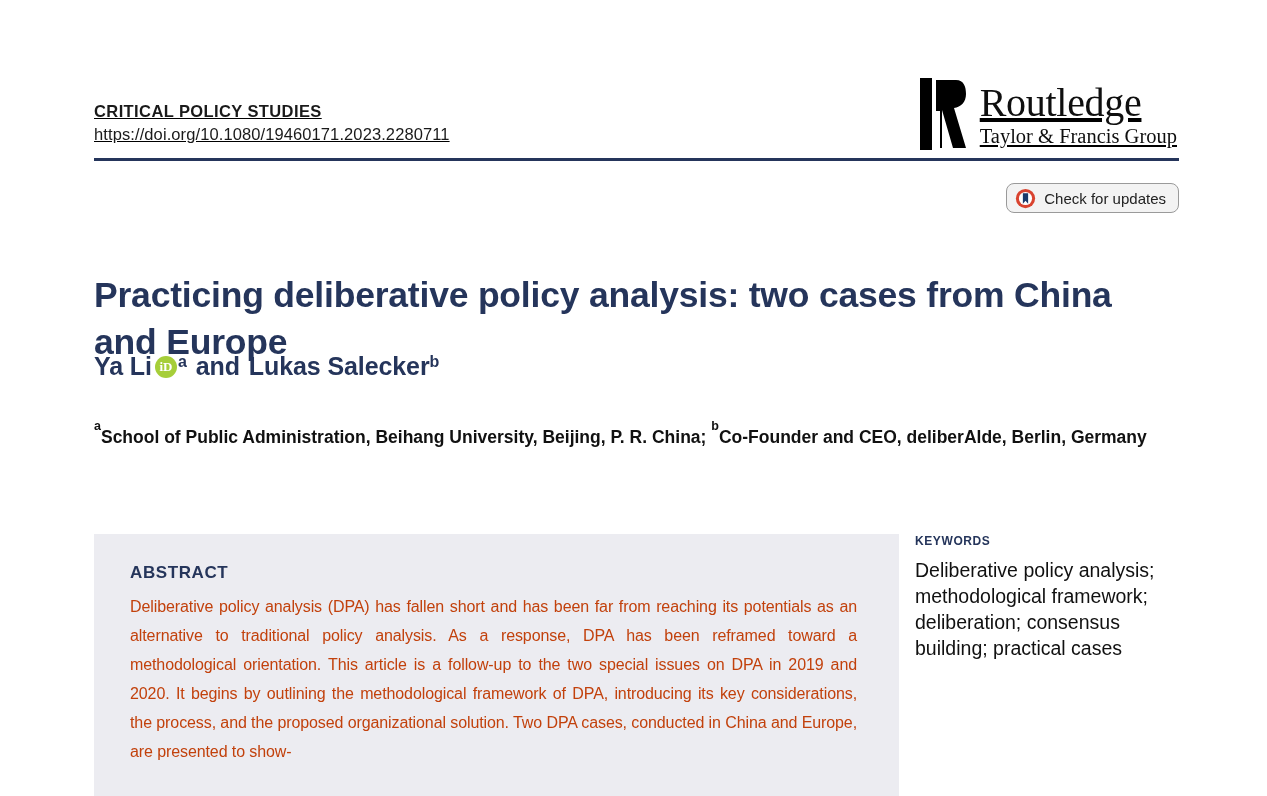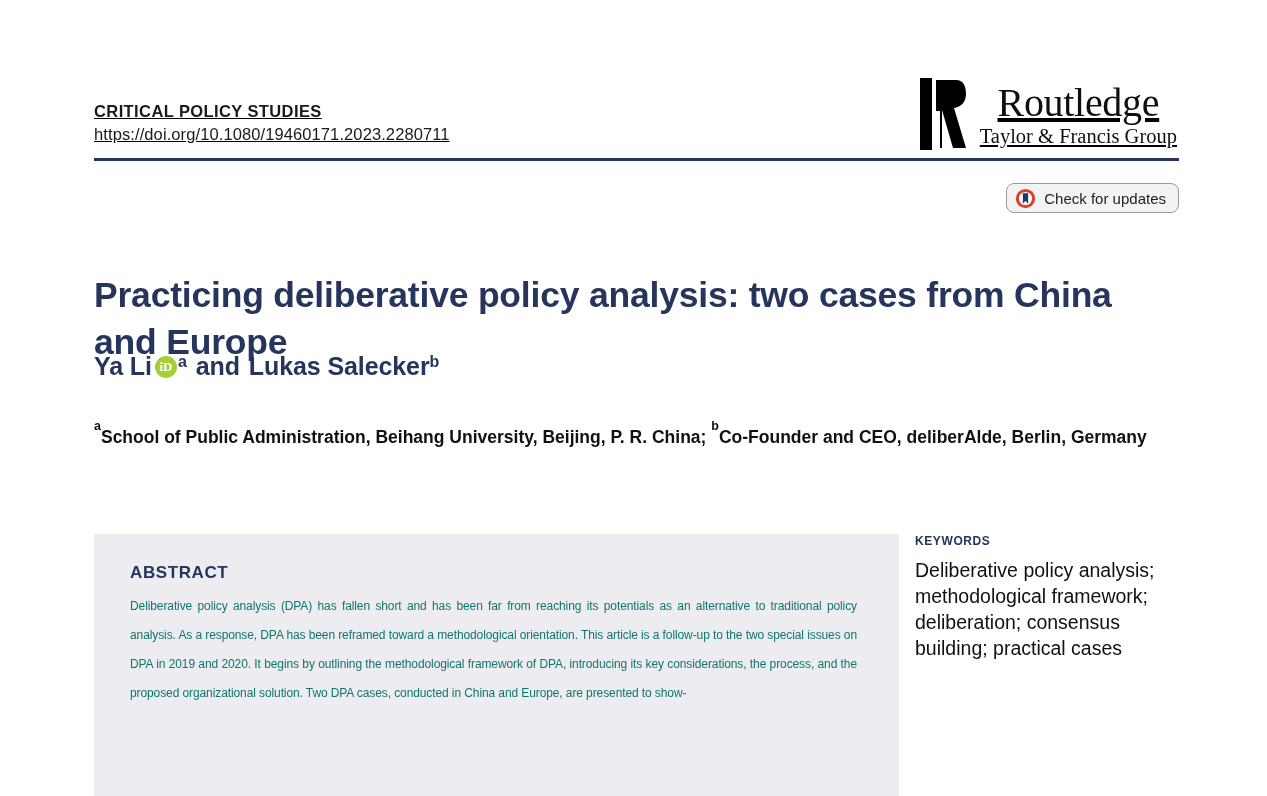--- a/index.html
+++ b/index.html
@@ -59,21 +59,21 @@
   }
   .logo-mark {
     width: 46px;
     height: 72px;
     position: relative;
     flex: none;
   }
   .logo-mark svg { display: block; }
   .logo-text {
     padding-top: 4px;
-    text-align: center;
+    text-align: left;
   }
   .logo-main {
     font-family: "Liberation Serif", serif;
     font-size: 40px;
     line-height: 42px;
     color: #0f0f0f;
     letter-spacing: -0.3px;
   }
   .logo-sub {
     font-family: "Liberation Serif", serif;
@@ -202,24 +202,24 @@
     padding: 29px 42px 0 36px;
   }
   .abstract-heading {
     font-size: 17px;
     font-weight: bold;
     letter-spacing: 0.6px;
     color: #25355b;
     margin-bottom: 9px;
   }
   .abstract-text {
-    font-size: 12px;
+    font-size: 16px;
     line-height: 29px;
     text-align: justify;
-    color: #0f766e;
+    color: #c2410c;
     letter-spacing: -0.1px;
   }
 
   
   .keywords {
     position: absolute;
     left: 915px;
     top: 534px;
     width: 270px;
   }

